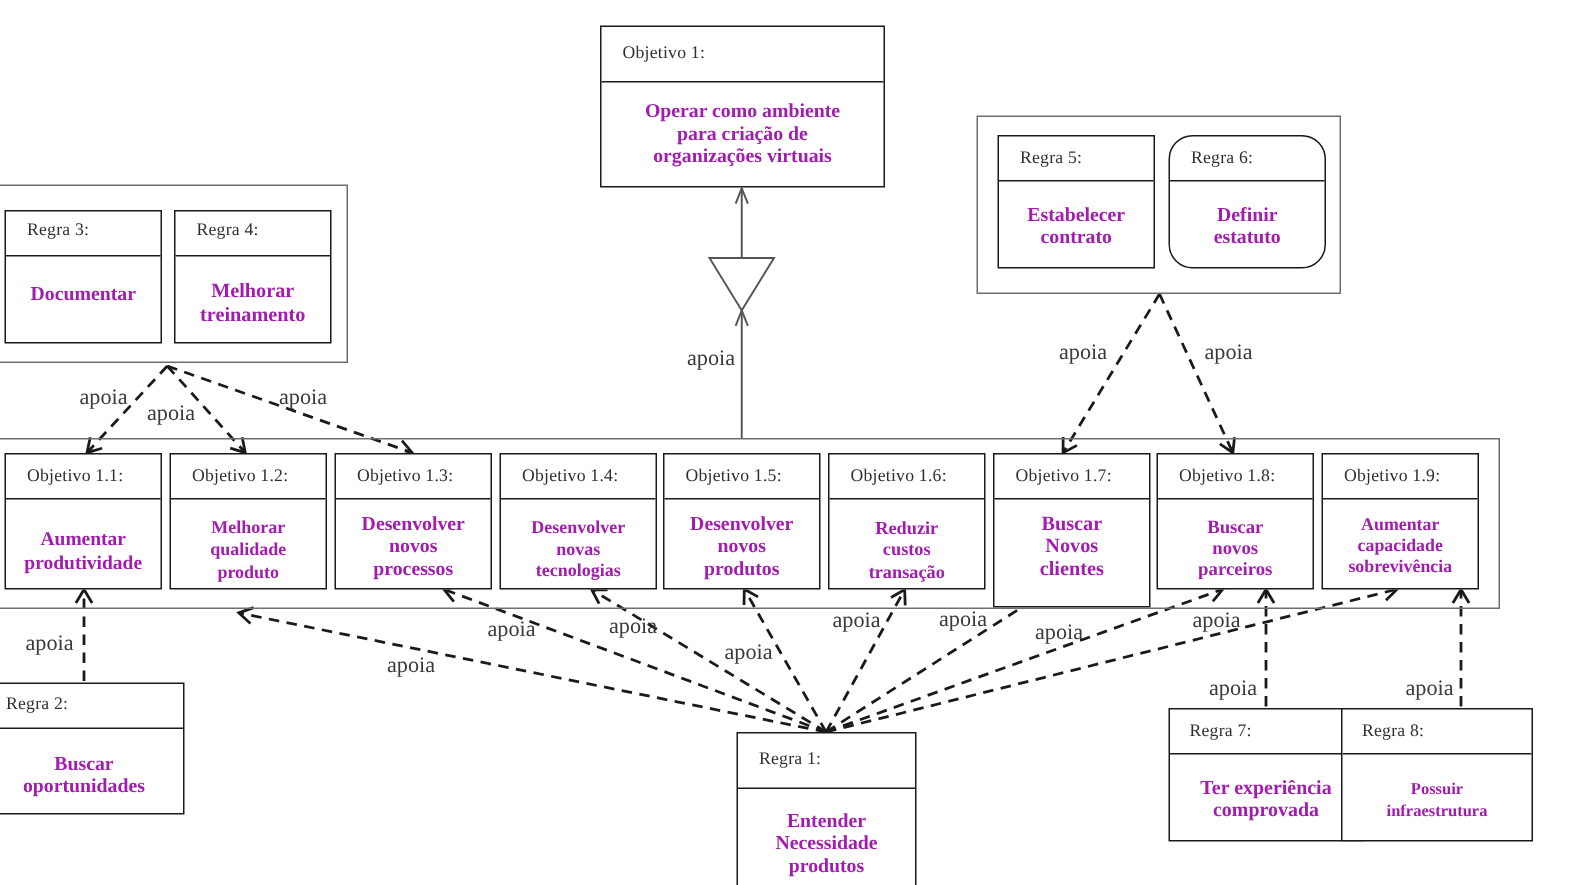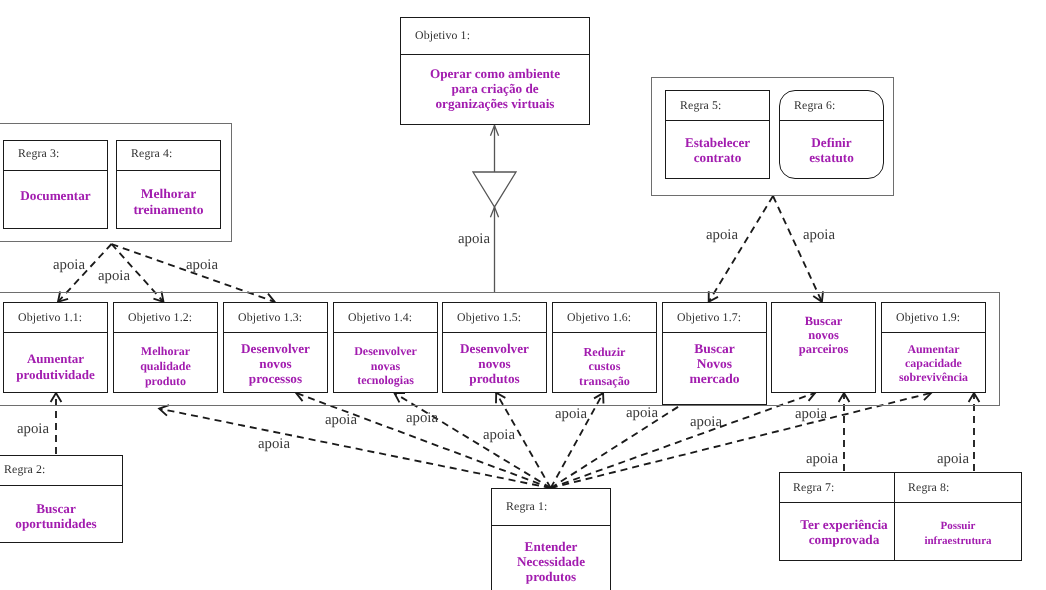--- a/index.html
+++ b/index.html
@@ -193,25 +193,28 @@
         </div>
       </div>
       <div class="uml-box" style="left: 662px; top: 302px; width: 105px; height: 103px;">
         <div class="uml-head" style="height: 30px;">
           <span>Objetivo 1.7:</span>
         </div>
         <div class="uml-body" style="height: 57.8px; font-size: 13.5px; line-height: 15.3px; padding-top: 7.5px;">
           <div>
             <div>Buscar</div>
             <div>Novos</div>
-            <div>mercado</div>
+            <div>clientes</div>
           </div>
         </div>
       </div>
       <div class="uml-box" style="left: 771px; top: 302px; width: 105px; height: 91px;">
+        <div class="uml-head" style="height: 30px;">
+          <span>Objetivo 1.8:</span>
+        </div>
         <div class="uml-body" style="height: 57.8px; font-size: 12.5px; line-height: 14.2px; padding-top: 11px;">
           <div>
             <div>Buscar</div>
             <div>novos</div>
             <div>parceiros</div>
           </div>
         </div>
       </div>
       <div class="uml-box" style="left: 881px; top: 302px; width: 105px; height: 91px;">
         <div class="uml-head" style="height: 30px;">

